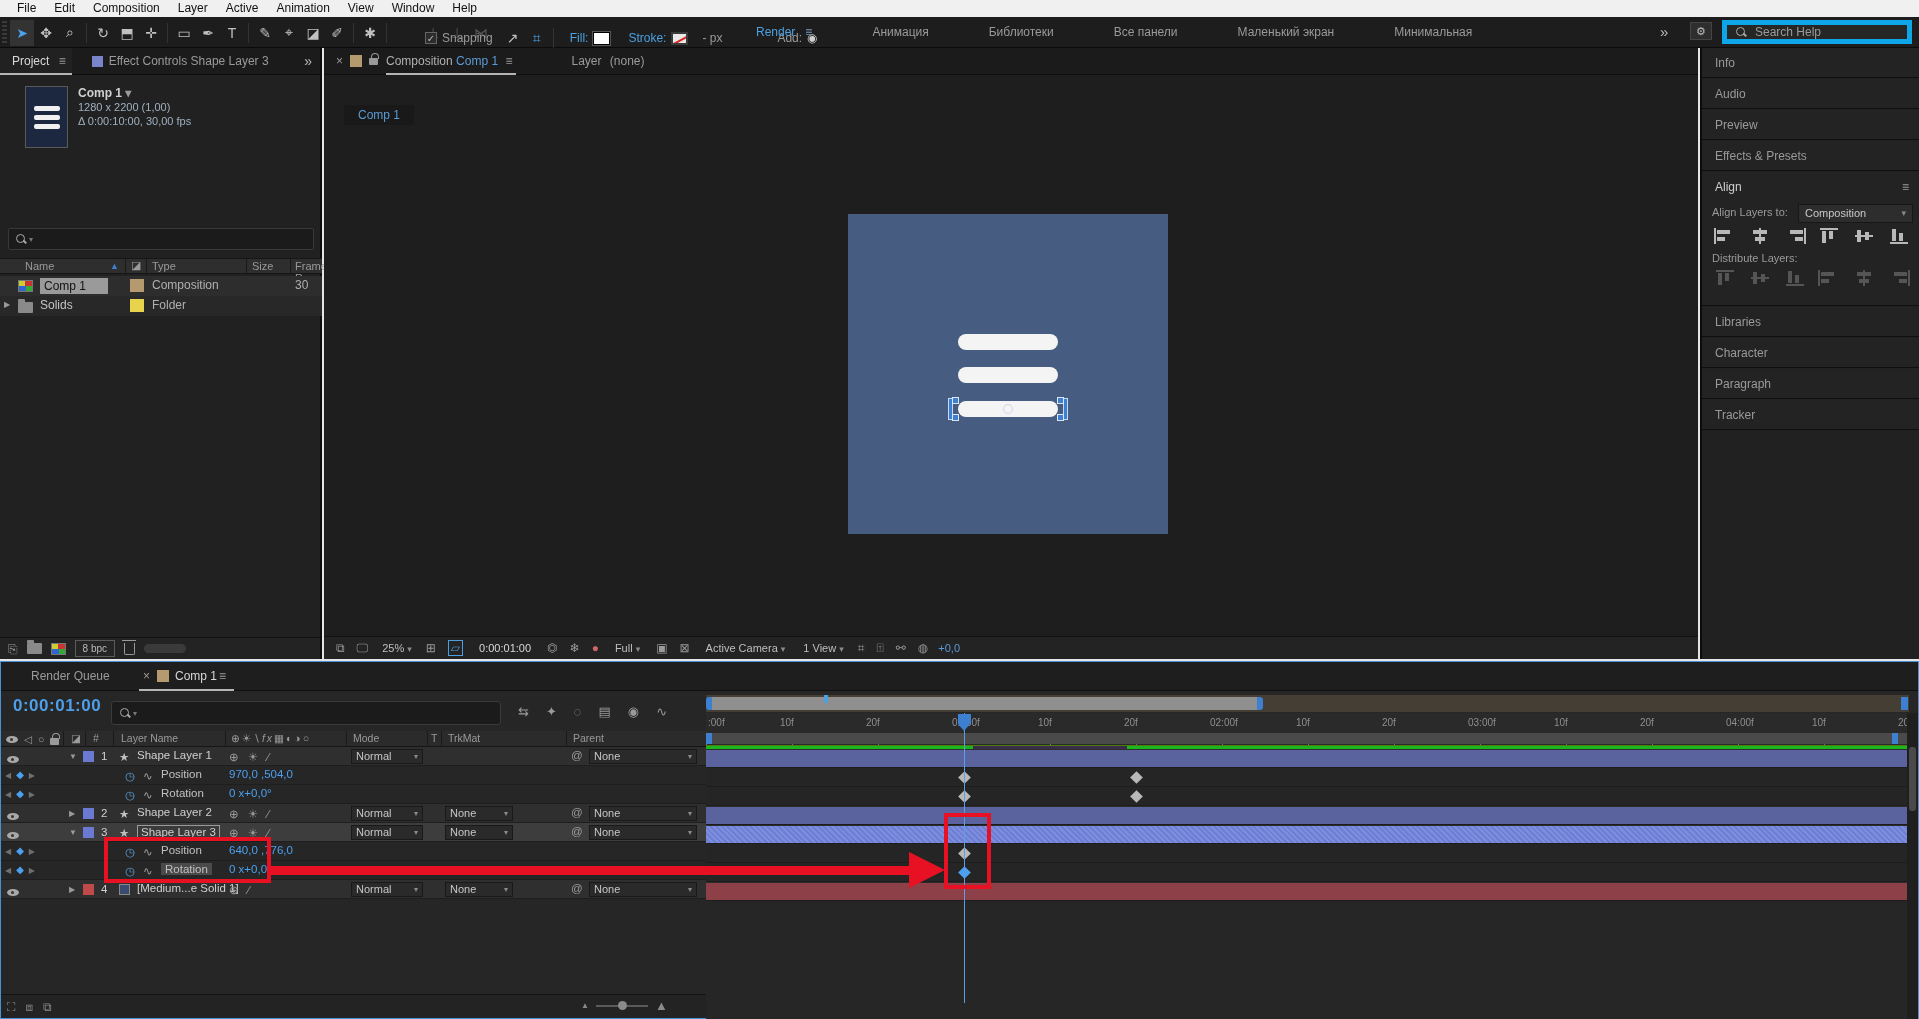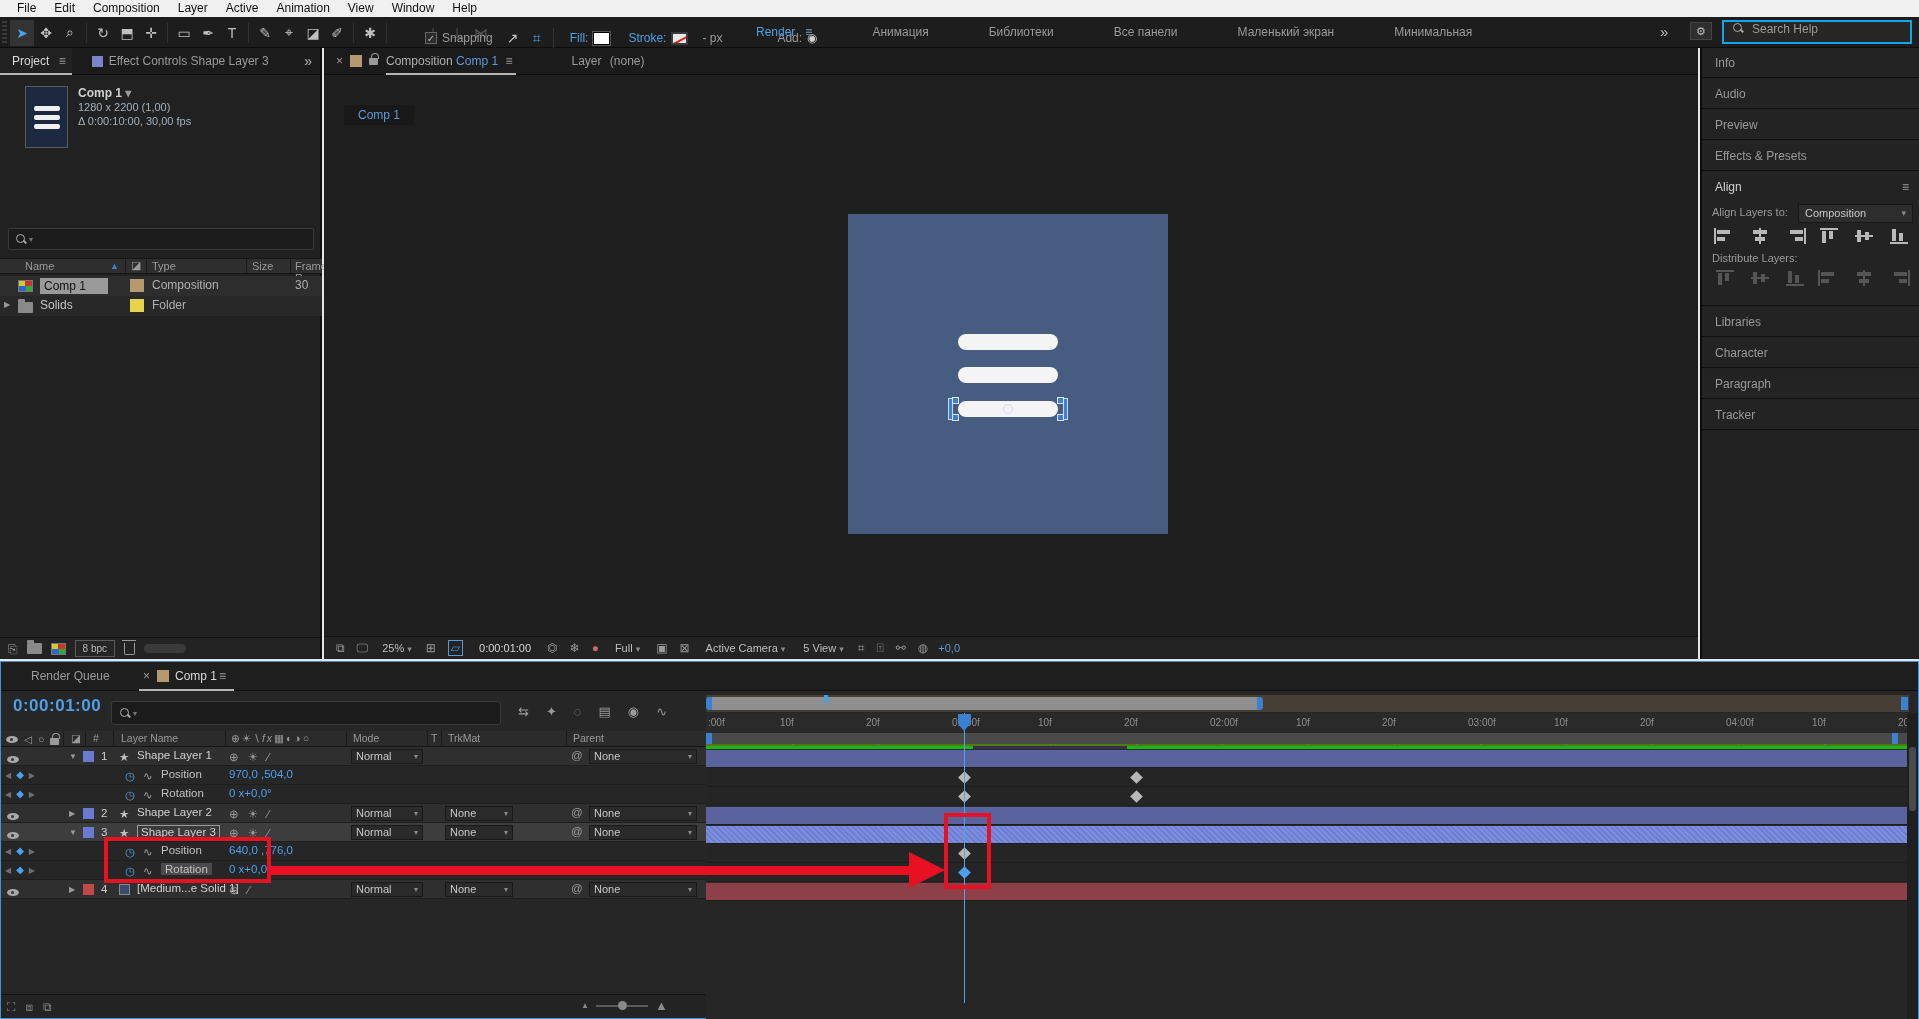--- a/index.html
+++ b/index.html
@@ -31,21 +31,21 @@
   .tb-blue { color:#4ca0e0; }
   .swatch-fill { display:inline-block; width:17px; height:13px; background:#fff; border:1px solid #000;
                  outline:1px solid #555; vertical-align:middle; }
   .swatch-stroke { display:inline-block; width:17px; height:13px; background:#e8e8e8; border:2px solid #3a3a3a;
                    vertical-align:middle; position:relative; overflow:hidden; }
   .swatch-stroke::after { content:""; position:absolute; left:-3px; top:4px; width:26px; height:2px;
                           background:#d22; transform:rotate(-28deg); }
   .ws { color:#9a9a9a; font-size:12px; padding:0 4px; }
   .ws.active { color:#4ca0e0; }
   .searchbox { position:absolute; left:1722px; top:3px; width:190px; height:24px; background:#262626;
-               border:2px solid #0ea5e9; display:flex; padding-left:8px; gap:8px; }
+               border:5px solid #0ea5e9; display:flex; align-items:center; padding-left:8px; gap:8px; }
   .i-search { position:relative; width:12px; height:12px; display:inline-block; }
   .i-search::before { content:""; position:absolute; left:1px; top:1px; width:7px; height:7px;
                       border:1.5px solid #aaa; border-radius:50%; }
   .i-search::after { content:""; position:absolute; left:8px; top:8px; width:4px; height:1.5px;
                      background:#aaa; transform:rotate(45deg); }
 
   
   .panel { position:absolute; background:#212121; }
   .ptabs { height:27px; background:#1b1b1b; border-bottom:1px solid #0d0d0d; display:flex;
            align-items:center; font-size:12px; color:#9a9a9a; }
@@ -127,21 +127,21 @@
   .lock-i { display:inline-block; width:9px; height:7px; background:#9a9a9a; position:relative; border-radius:1px; }
   .lock-i::before { content:""; position:absolute; left:1.5px; top:-5px; width:6px; height:5px;
                     border:1.5px solid #9a9a9a; border-bottom:none; border-radius:4px 4px 0 0; }
   .chip { display:inline-block; width:11px; height:11px; vertical-align:-1px; }
   .namebox { border:1px solid #9a9a9a; background:#3a3a3a; padding:0 3px; }
   .ddcell { position:absolute; height:15px; top:2px; background:#2a2a2a; border:1px solid #191919;
             color:#c6c6c6; font-size:11px; line-height:13px; padding:0 4px; display:flex;
             justify-content:space-between; align-items:center; }
   .graph { position:absolute; left:705px; top:33px; width:1203px; height:325px; background:#272727; overflow:hidden; }
   .ruler { position:absolute; left:0; top:18px; width:100%; height:33px; background:#2a2a2a;
-           border-bottom:7px solid #4d7c0f; color:#8e8e8e; font-size:10px; }
+           border-bottom:1px solid #4d7c0f; color:#8e8e8e; font-size:10px; }
   .grow { position:absolute; left:0; width:100%; height:19px; border-bottom:1px solid #1d1d1d; background:#2c2c2c; }
   .grow.prop { background:#252525; }
   .gbar { position:absolute; left:0; top:1px; width:100%; height:17px; }
   .kf { position:absolute; width:9px; height:9px; transform:rotate(45deg); top:5px; }
   .playhead-line { position:absolute; width:1px; background:#57a0e8; }
   .ph-head { position:absolute; width:13px; height:10px; background:#3d7fd0; }
   .ph-head::after { content:""; position:absolute; left:0; top:10px; border-left:6.5px solid transparent;
                     border-right:6.5px solid transparent; border-top:7px solid #3d7fd0; }
   .navstrip { position:absolute; left:0; top:0; width:100%; height:17px; background:#443e35; }
   .red { position:absolute; border:4px solid #e81123; }
@@ -333,21 +333,21 @@
         <span class="ic" style="color:#c66;">●</span>
         <span class="dd" style="margin:0 10px;">
           <span>Full</span> <span class="ar">▾</span>
         </span>
         <span class="ic">▣</span>
         <span class="ic">⊠</span>
         <span class="dd" style="margin:0 10px;">
           <span>Active Camera</span> <span class="ar">▾</span>
         </span>
         <span class="dd" style="margin:0 8px;">
-          <span>5 View</span> <span class="ar">▾</span>
+          <span>1 View</span> <span class="ar">▾</span>
         </span>
         <span class="ic">⌗</span>
         <span class="ic">⍐</span>
         <span class="ic">⚯</span>
         <span class="ic">◍</span>
         <span style="color:#5b9bd5; margin-left:4px;">+0,0</span>
       </div>
     </div>
   </div>
 

